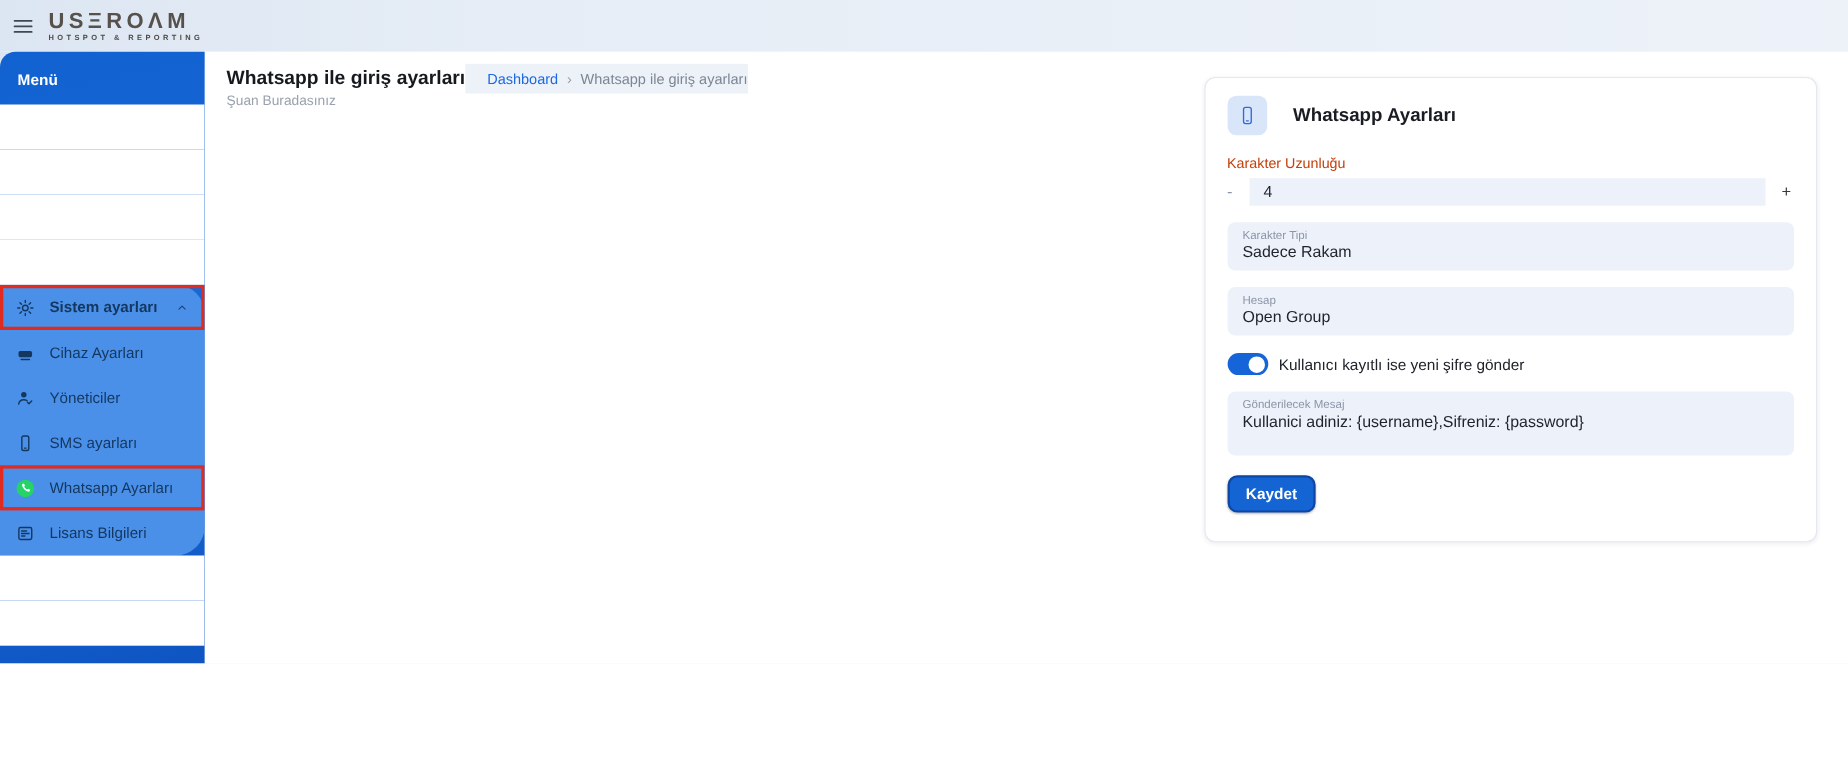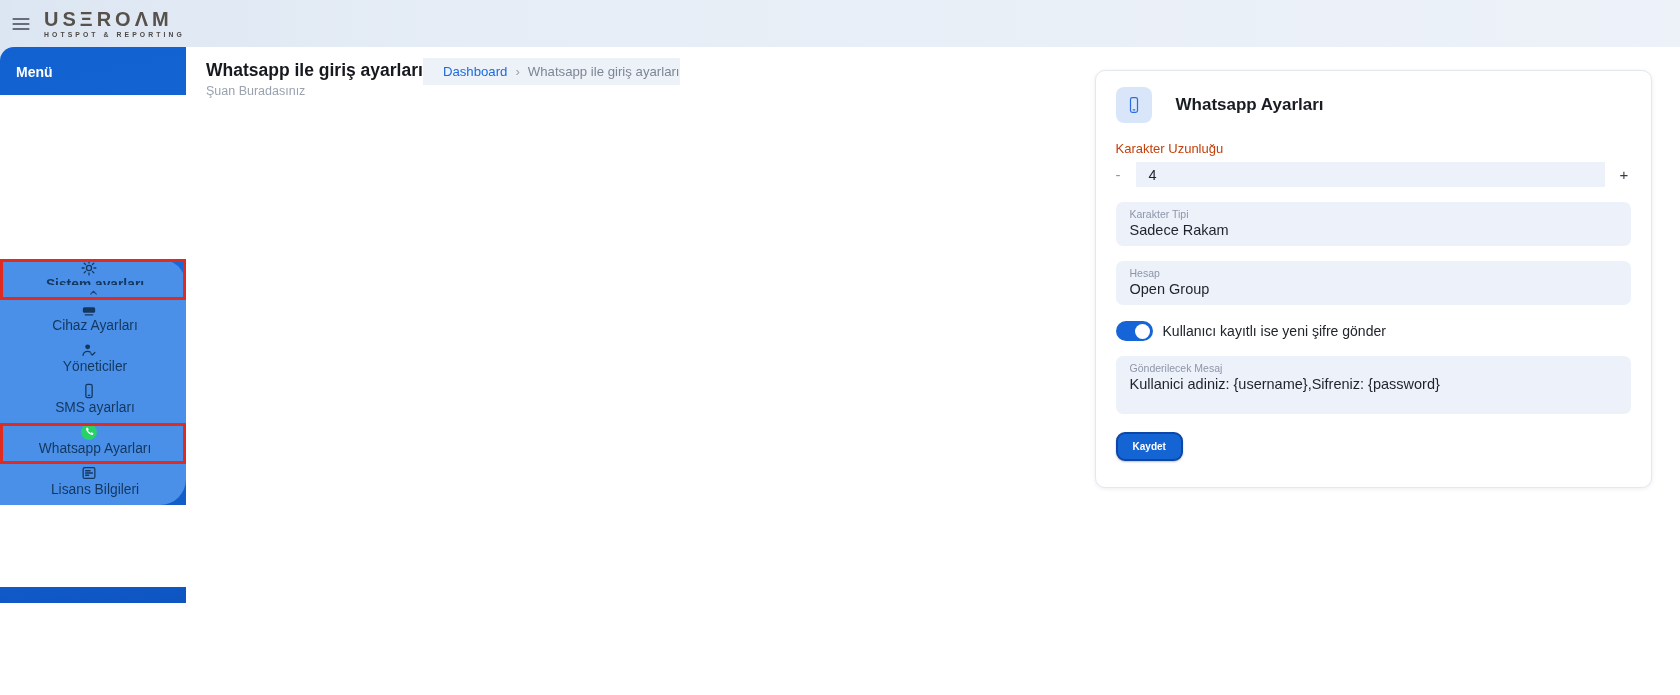--- a/index.html
+++ b/index.html
@@ -18,21 +18,21 @@
   
   .shell { display:flex; height:556px; background:#dce6f2; }
 
   
   .sidebar { width:186px; min-width:186px; color:#fff; position:relative; overflow:hidden;
     border-top-left-radius:14px;
     background:linear-gradient(168deg,#1161d0 0%,#1b6ad9 55%,#0e55c2 100%); }
   .menu-label { font-size:14px; font-weight:700; padding:17px 16px 9px; }
   .side-nav { margin-top:6px; }
   .side-item { display:flex; align-items:center; height:41px; padding:0 10px 0 14px;
-    font-size:13.8px; font-weight:500; cursor:pointer; white-space:nowrap;flex-direction:column; }
+    font-size:13.8px; font-weight:500; cursor:pointer; white-space:nowrap; }
   .icn { display:inline-flex; align-items:center; justify-content:center; }
   .side-item .icn.main-ic { width:18px; height:18px; margin-right:13px; }
   .icn svg { width:100%; height:100%; display:block; }
   .side-item .lbl { flex:1; overflow:hidden; }
   .side-item .chev { width:15px; height:15px; opacity:.85; margin-right:3px; }
   .side-panel { background:#4a90e8; border-radius:0 26px 26px 0; color:#14375f; }
   .side-panel .parent { font-weight:600; }
   .annotated { outline:3px solid #e02b20; outline-offset:-3px; }
 
   
@@ -68,21 +68,21 @@
   .f-label { font-size:10.5px; color:#8d96a8; }
   .f-value { font-size:14.5px; color:#1f232a; margin-top:2px; }
   .message .f-value { margin-bottom:14px; }
 
   .toggle-row { display:flex; align-items:center; margin-top:16px; }
   .toggle { width:37px; height:20px; border-radius:11px; background:#1565d8; position:relative; cursor:pointer; }
   .toggle .knob { position:absolute; right:2.5px; top:2.5px; width:15px; height:15px;
     border-radius:50%; background:#fff; }
   .toggle-label { margin-left:10px; font-size:14px; color:#20242b; }
 
-  .save-btn { margin-top:18px; background:#1464d4; color:#fff; font-size:10px; font-weight:600;
+  .save-btn { margin-top:18px; background:#1464d4; color:#fff; font-size:14px; font-weight:600;
     padding:7px 15px; border-radius:9px; border:2px solid #0c47a6; cursor:pointer;
     box-shadow:0 1px 2px rgba(0,0,0,.25); font-family:inherit; }
 </style>
 </head>
 <body>
 
 <header class="topbar">
   <span class="hamburger icn">
       <svg viewBox="0 0 24 24" fill="none" stroke="currentColor" stroke-width="1.7" stroke-linecap="round" stroke-linejoin="round">
         <path d="M3.5 6.5h17M3.5 12h17M3.5 17.5h17"></path>

